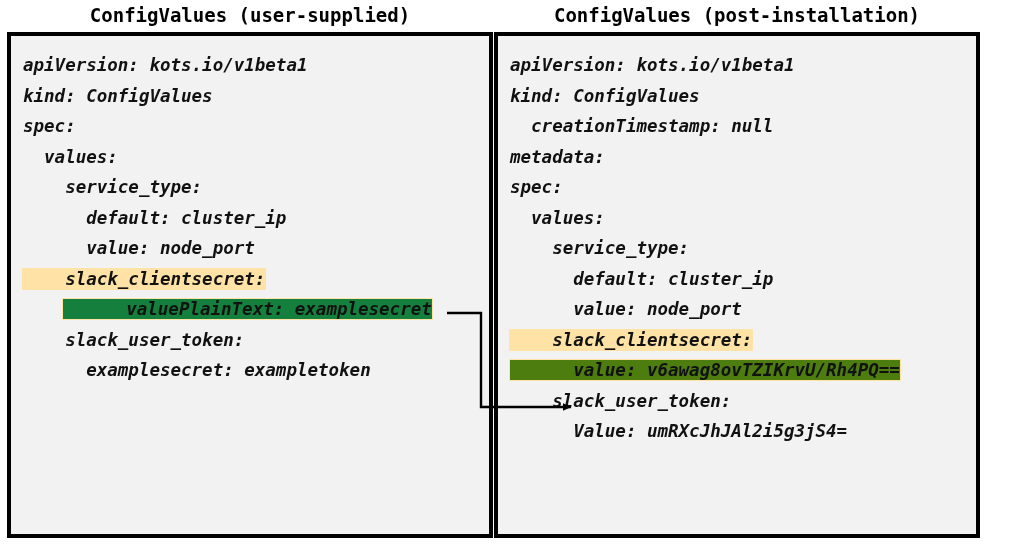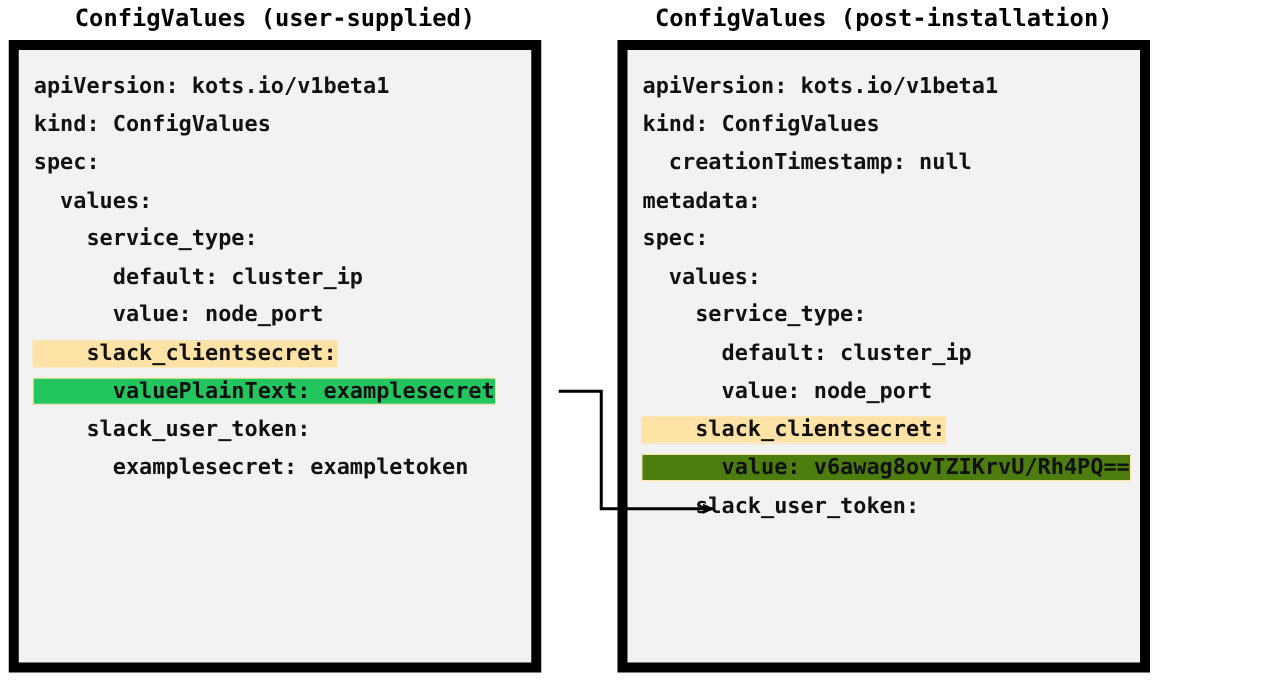--- a/index.html
+++ b/index.html
@@ -10,45 +10,46 @@
   body {
     width: 1019px;
     height: 559px;
     position: relative;
     font-family: "DejaVu Sans Mono", "Liberation Mono", monospace;
     overflow: hidden;
   }
   .panel {
     position: absolute;
     top: 0;
-    width: 426px;
+    width: 486px;
   }
   #panel-left  { left: 7px; }
   #panel-right { left: 494px; }
 
   .panel-title {
     font-family: "DejaVu Sans Mono", "Liberation Mono", monospace;
     font-size: 19px;
     font-weight: bold;
     color: #000000;
     text-align: center;
     letter-spacing: 0px;
     height: 32px;
     line-height: 30px;
     white-space: pre;
   }
 
   .code-box {
     position: relative;
     box-sizing: border-box;
-    border: 8px solid #0369a1;
+    border: 4px solid #0369a1;
     background: #f2f2f2;
     height: 506px;
     padding: 14px 4px 0 0;
     overflow: hidden;
+    font-style: italic;
   }
 
   .code-line {
     font-family: "DejaVu Sans Mono", "Liberation Mono", monospace;
     font-size: 17.5px;
     font-weight: bold;
     color: #111111;
     height: 30.5px;
     line-height: 30.5px;
     white-space: pre;
@@ -80,41 +81,42 @@
   <div class="panel-title">ConfigValues (user-supplied)</div>
   <div class="code-box" id="code-box-left" style="background: rgb(242, 242, 242); border-color: rgb(0, 0, 0);">
       <div class="code-line"><span class="txt">apiVersion: kots.io/v1beta1</span></div>
       <div class="code-line"><span class="txt">kind: ConfigValues</span></div>
       <div class="code-line"><span class="txt">spec:</span></div>
       <div class="code-line"><span class="txt">  values:</span></div>
       <div class="code-line"><span class="txt">    service_type:</span></div>
       <div class="code-line"><span class="txt">      default: cluster_ip</span></div>
       <div class="code-line"><span class="txt">      value: node_port</span></div>
       <div class="code-line hl"><span class="txt" style="background: rgb(255, 227, 166); box-shadow: rgb(255, 227, 166) 0px 0px 0px 1px;">    slack_clientsecret:</span></div>
-      <div class="code-line hl"><span class="txt" style="background: #22c55e; box-shadow: rgb(255, 227, 166) 0px 0px 0px 1px;">      valuePlainText: examplesecret</span></div>
+      <div class="code-line hl"><span class="txt" style="background: #15803d; box-shadow: rgb(255, 227, 166) 0px 0px 0px 1px; margin-left: 40px;">      valuePlainText: examplesecret</span></div>
       <div class="code-line"><span class="txt">    slack_user_token:</span></div>
       <div class="code-line"><span class="txt">      examplesecret: exampletoken</span></div>
     </div>
 </div>
 
 <div class="panel" id="panel-right">
   <div class="panel-title">ConfigValues (post-installation)</div>
   <div class="code-box" id="code-box-right" style="background: rgb(242, 242, 242); border-color: rgb(0, 0, 0);">
       <div class="code-line"><span class="txt">apiVersion: kots.io/v1beta1</span></div>
       <div class="code-line"><span class="txt">kind: ConfigValues</span></div>
       <div class="code-line"><span class="txt">  creationTimestamp: null</span></div>
       <div class="code-line"><span class="txt">metadata:</span></div>
       <div class="code-line"><span class="txt">spec:</span></div>
       <div class="code-line"><span class="txt">  values:</span></div>
       <div class="code-line"><span class="txt">    service_type:</span></div>
       <div class="code-line"><span class="txt">      default: cluster_ip</span></div>
       <div class="code-line"><span class="txt">      value: node_port</span></div>
       <div class="code-line hl"><span class="txt" style="background: rgb(255, 227, 166); box-shadow: rgb(255, 227, 166) 0px 0px 0px 1px;">    slack_clientsecret:</span></div>
       <div class="code-line hl"><span class="txt" style="background: #4d7c0f; box-shadow: rgb(255, 227, 166) 0px 0px 0px 1px;">      value: v6awag8ovTZIKrvU/Rh4PQ==</span></div>
       <div class="code-line"><span class="txt">    slack_user_token:</span></div>
+      <div class="code-line"><span class="txt">      Value: umRXcJhJAl2i5g3jS4=</span></div>
     </div>
 </div>
 
 <svg id="connector" viewBox="0 0 1019 559" width="1019" height="559">
   <defs>
     <marker id="arrowhead" markerWidth="9" markerHeight="8" refX="8.5" refY="4" orient="auto" markerUnits="userSpaceOnUse">
       <path d="M0,0 L9,4 L0,8 z" fill="#000000"></path>
     </marker>
   </defs>
   <path d="M447,313 L481,313 L481,407 L571,407" fill="none" stroke="#000000" stroke-width="2.4" marker-end="url(#arrowhead)"></path>

